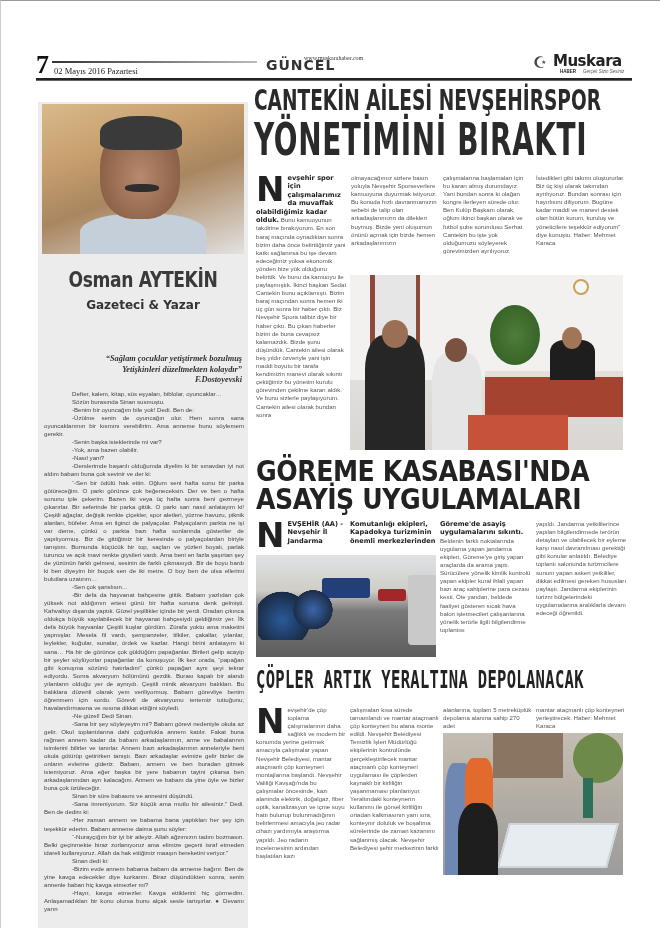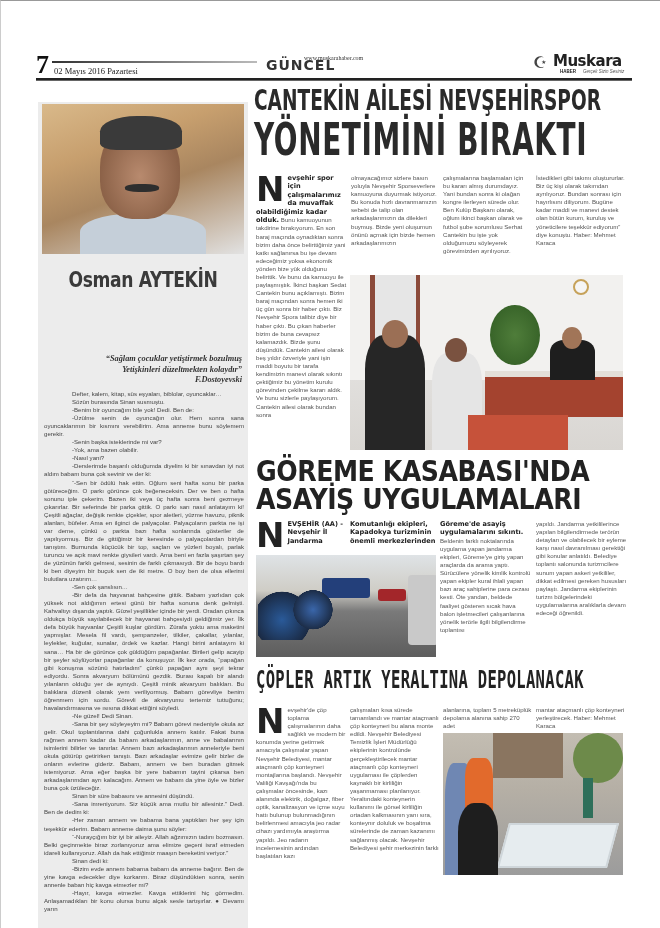--- a/index.html
+++ b/index.html
@@ -104,20 +104,21 @@
 <div class="hdr-rule"></div>
 
 <div class="col">
   <div class="col-photo">
     <div class="photo-shirt"></div>
     <div class="photo-face"></div>
     <div class="photo-hair"></div>
     <div class="photo-mustache"></div>
   </div>
   <div class="author-name">Osman AYTEKİN</div>
+  <div class="author-role">Gazeteci &amp; Yazar</div>
   <div class="col-quote">
     <div>“Sağlam çocuklar yetiştirmek bozulmuş</div>
     <div>Yetişkinleri düzeltmekten kolaydır”</div>
     <div>F.Dostoyevski</div>
   </div>
   <div class="col-body" id="col-body">
       <p class="cn">Defter, kalem, kitap, süs eşyaları, biblolar, oyuncaklar…</p>
       <p class="cn">Sözün burasında Sinan susmuştu.</p>
       <p class="in">-Benim bir oyuncağım bile yok! Dedi. Ben de:</p>
       <p class="in">-Üzülme senin de oyuncağın olur. Hem sonra sana oyuncaklarımın bir kısmını verebilirim. Ama anneme bunu söylemem gerekir.</p>

